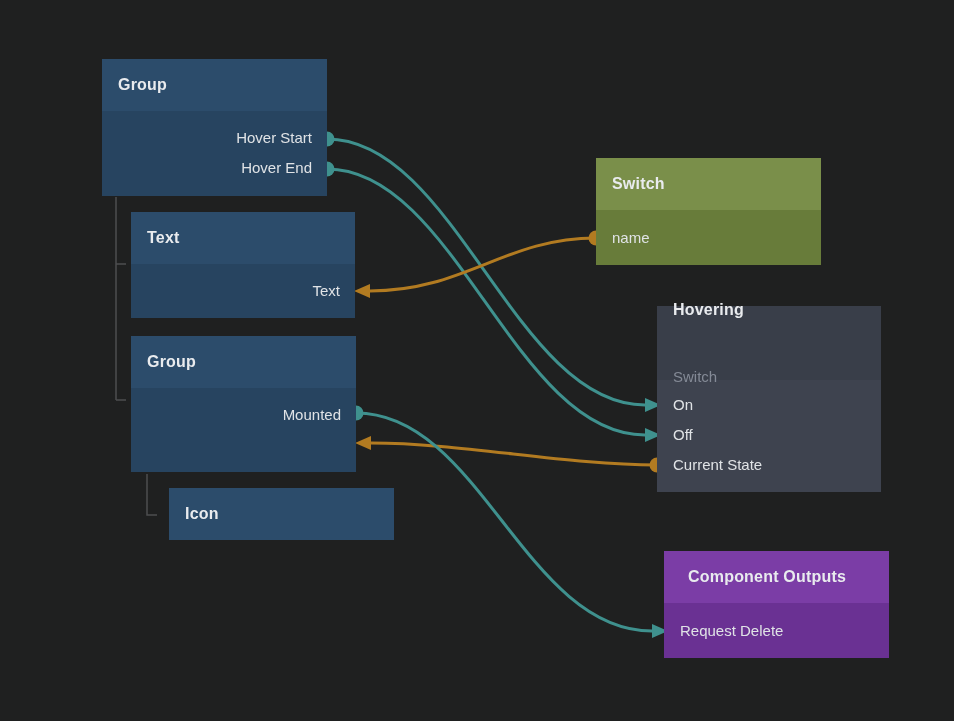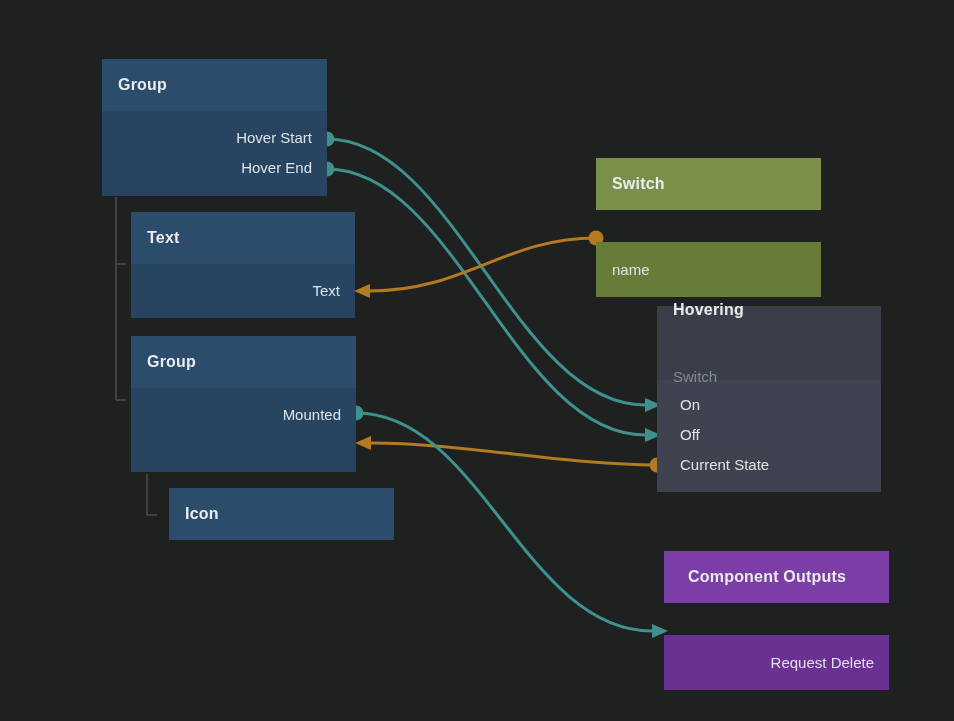--- a/index.html
+++ b/index.html
@@ -31,36 +31,36 @@
   .node-header.tall{height:74px;}
   .node-title{
     font-size:16px;font-weight:600;letter-spacing:.2px;
     color:var(--title-text);white-space:nowrap;
   }
   .node-subtitle{
     font-size:15px;font-weight:400;color:var(--subtitle-text);
     margin-top:1px;white-space:nowrap;
   }
   .node-body{padding-top:12px;}
-  .node-body.pad13{padding-top:13px;margin-top:32px;}
-  .node-body.pad10{padding-top:10px;padding-left:7px;}
+  .node-body.pad13{padding-top:13px;}
+  .node-body.pad10{padding-top:10px;}
   .port-row{
     height:30px;line-height:30px;font-size:15px;color:var(--port-text);
     padding:0 15px 0 16px;white-space:nowrap;
   }
   .port-row.align-right{text-align:right;}
   
   .node.blue .node-header{background:var(--blue-header);}
   .node.blue .node-body{background:var(--blue-body);}
   .node.green .node-header{background:var(--green-header);}
   .node.green .node-body{background:var(--green-body);}
   .node.slate .node-header{background:var(--slate-header);gap:48px;}
   .node.slate .node-body{background:var(--slate-body);}
   .node.purple .node-header{background:var(--purple-header);padding-left:24px;}
-  .node.purple .node-body{background:var(--purple-body);text-align:right;}
+  .node.purple .node-body{background:var(--purple-body);}
   
   .node .node-body{min-height:calc(100% - 52px);}
   .node .node-header.tall + .node-body{min-height:calc(100% - 74px);}
   
   svg.wire-layer{position:absolute;inset:0;pointer-events:none;}
   .wire{fill:none;stroke-width:3;stroke-linecap:round;}
   .wire.teal{stroke:var(--teal);}
   .wire.orange{stroke:var(--orange);}
   .marker.teal{fill:var(--teal);}
   .marker.orange{fill:var(--orange);}

